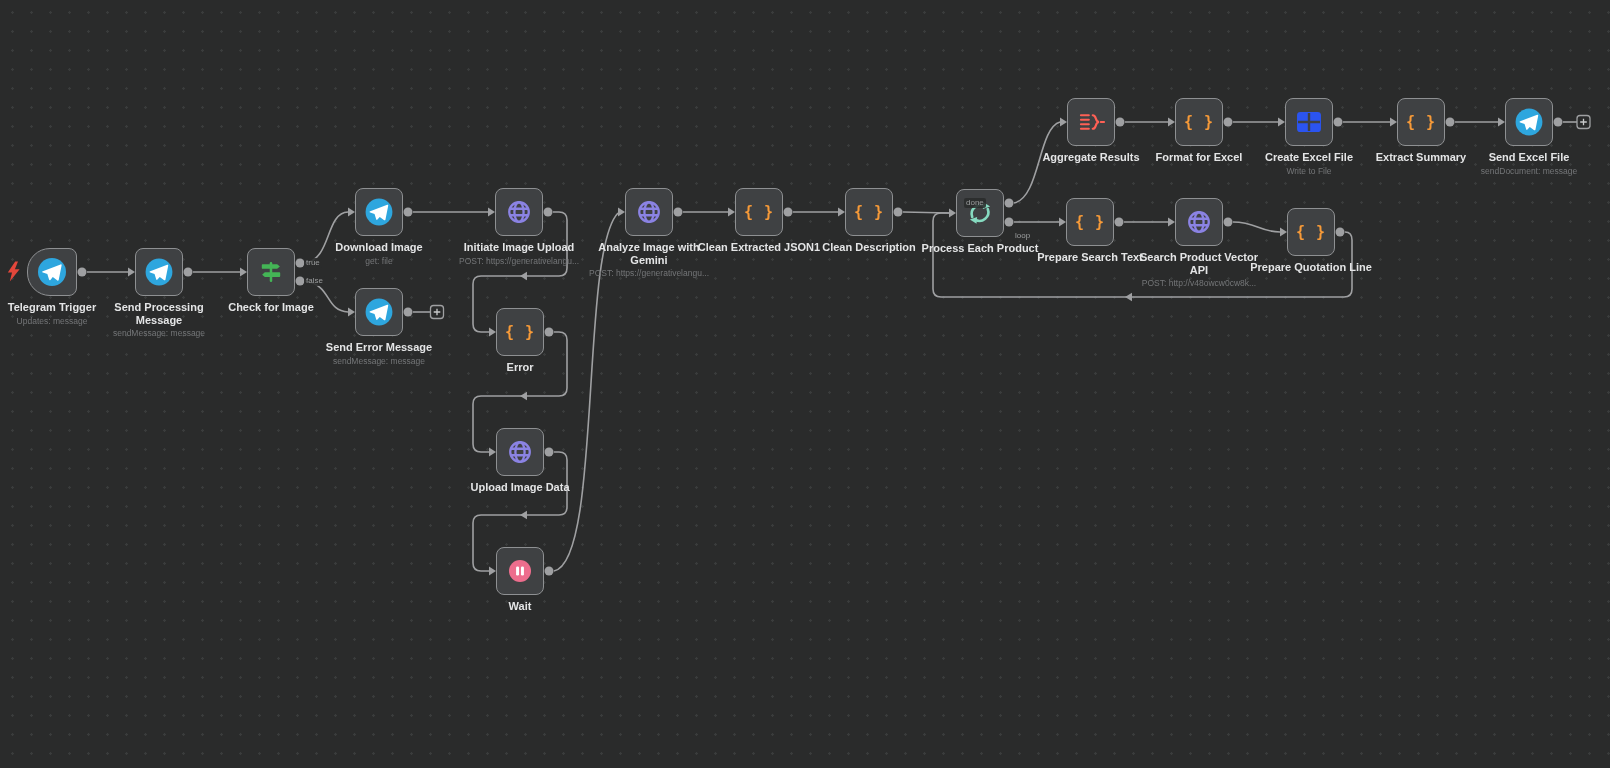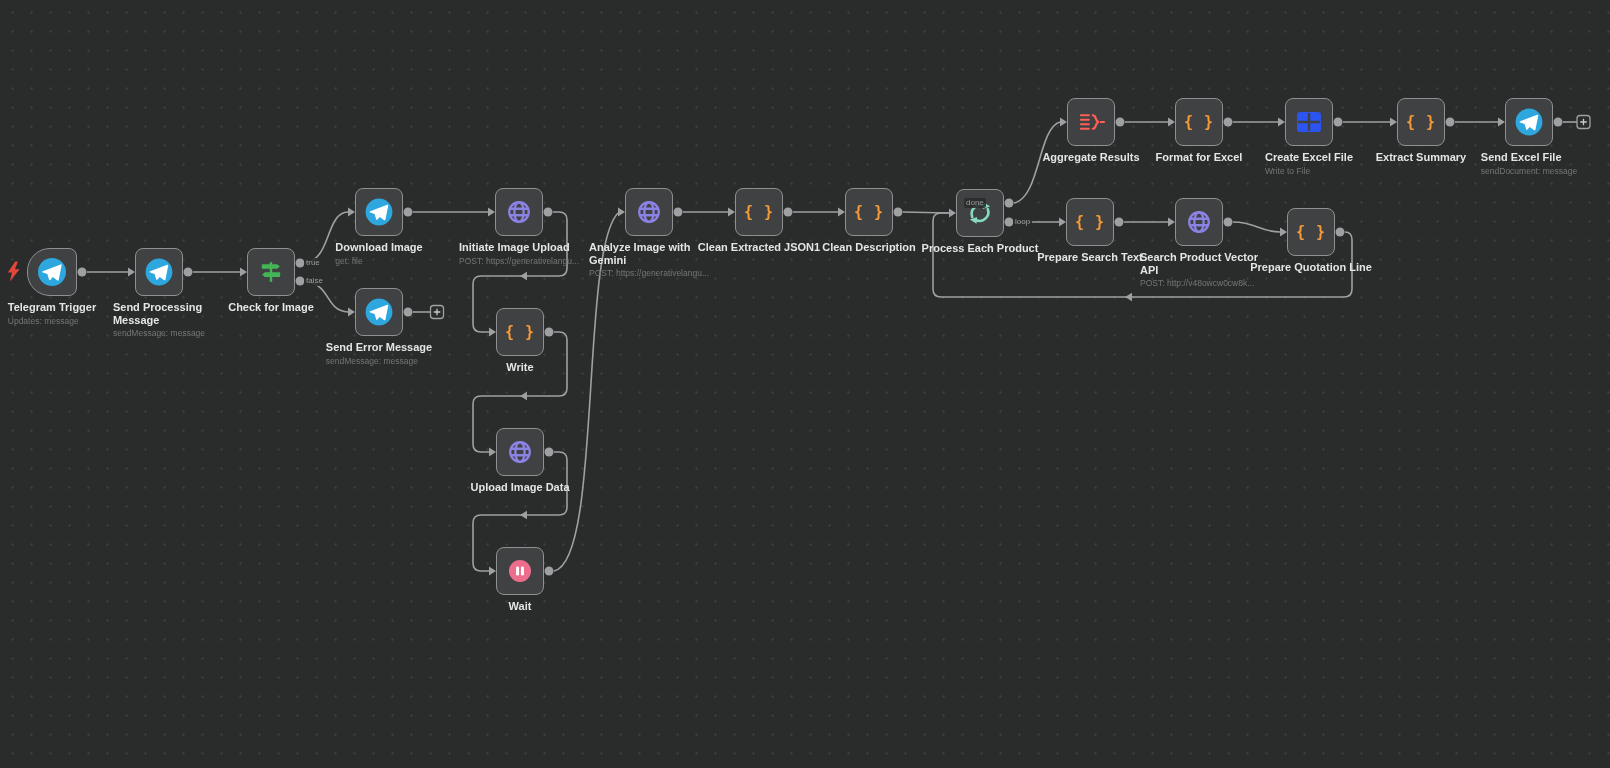--- a/index.html
+++ b/index.html
@@ -13,21 +13,21 @@
   .edge path.a{fill:#9FA0A2;stroke:none;}
   .port{fill:#9FA0A2;}
   .inarrow{fill:#9FA0A2;}
   .nw{position:absolute;width:48px;z-index:2;}
   .node{position:relative;width:48px;height:48px;background:#3F4143;
     border:1.6px solid #8E9092;border-radius:8px;box-sizing:border-box;
     display:flex;align-items:center;justify-content:center;cursor:pointer;}
   .node.trigger{width:50px;border-radius:23px 8px 8px 23px;}
   .nw.trigger-w{width:50px;}
   .cap{position:absolute;top:53px;left:50%;transform:translateX(-50%);
-    pointer-events:none;}
+    text-align:center;pointer-events:none;}
   .nlabel{font-size:11px;font-weight:bold;color:#E4E5E6;line-height:12.5px;white-space:pre;}
   .nsub{font-size:8.5px;color:#747678;line-height:10px;margin-top:2px;white-space:pre;}
   .code-ic{font-family:"DejaVu Sans Mono","Liberation Mono",monospace;
     font-size:15px;font-weight:bold;color:#F79A38;letter-spacing:1px;}
   .plabel{position:absolute;z-index:3;font-size:8px;color:#9b9d9e;line-height:10px;
     transform:translateY(-50%);background:rgba(42,43,43,.88);padding:0 2px;border-radius:2px;}
   .icsvg{display:block;}
 </style>
 </head>
 <body>
@@ -210,21 +210,21 @@
     </g>
     <g>
       <rect x="1577" y="115.5" width="13" height="13" rx="3" fill="#2a2b2b" stroke="#9FA0A2" stroke-width="1.3"></rect>
       <path d="M1583.5 118.7 v6.6 M1580.2 122 h6.6" stroke="#C9CACB" stroke-width="1.3" fill="none"></path>
     </g>
   </svg>
 
   <span class="plabel" style="left:304px;top:263px">true</span>
   <span class="plabel" style="left:304px;top:281px">false</span>
   <span class="plabel" style="left:964px;top:203px">done</span>
-  <span class="plabel" style="left:1013px;top:222px">loop</span>
+  <span class="plabel" style="left:1013px;top:236px">loop</span>
 
   <div class="nw trigger-w" style="left:27px;top:248px">
     <div class="node trigger">
       <svg class="icsvg" width="48" height="48" viewBox="0 0 48 48">
           <use href="#i-telegram"></use>
         </svg>
     </div>
     <div class="cap">
       <div class="nlabel">Telegram Trigger</div>
       <div class="nsub">Updates: message</div>
@@ -289,21 +289,21 @@
       <div class="nlabel">Initiate Image Upload</div>
       <div class="nsub">POST: https://generativelangu...</div>
     </div>
   </div>
 
   <div class="nw" style="left:496px;top:308px">
     <div class="node">
       <span class="code-ic">{ }</span>
     </div>
     <div class="cap">
-      <div class="nlabel">Write</div>
+      <div class="nlabel">Error</div>
     </div>
   </div>
 
   <div class="nw" style="left:496px;top:428px">
     <div class="node">
       <svg class="icsvg" width="48" height="48" viewBox="0 0 48 48">
           <use href="#i-globe"></use>
         </svg>
     </div>
     <div class="cap">

